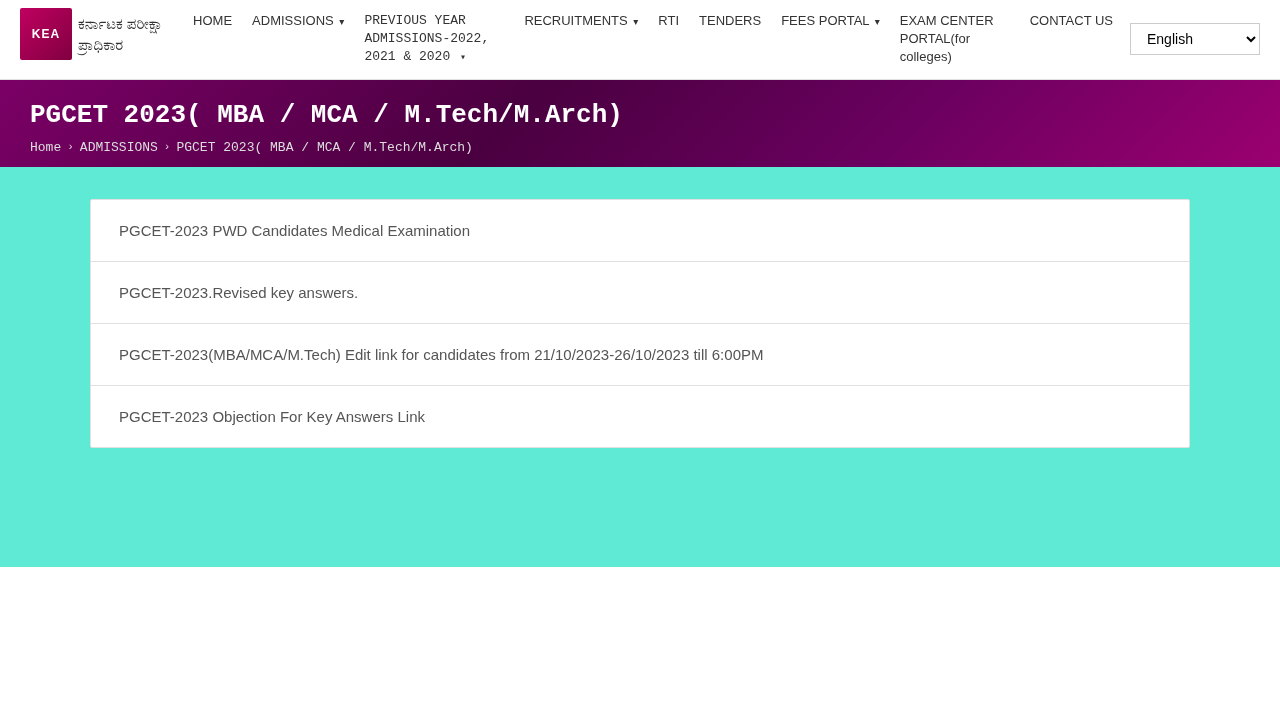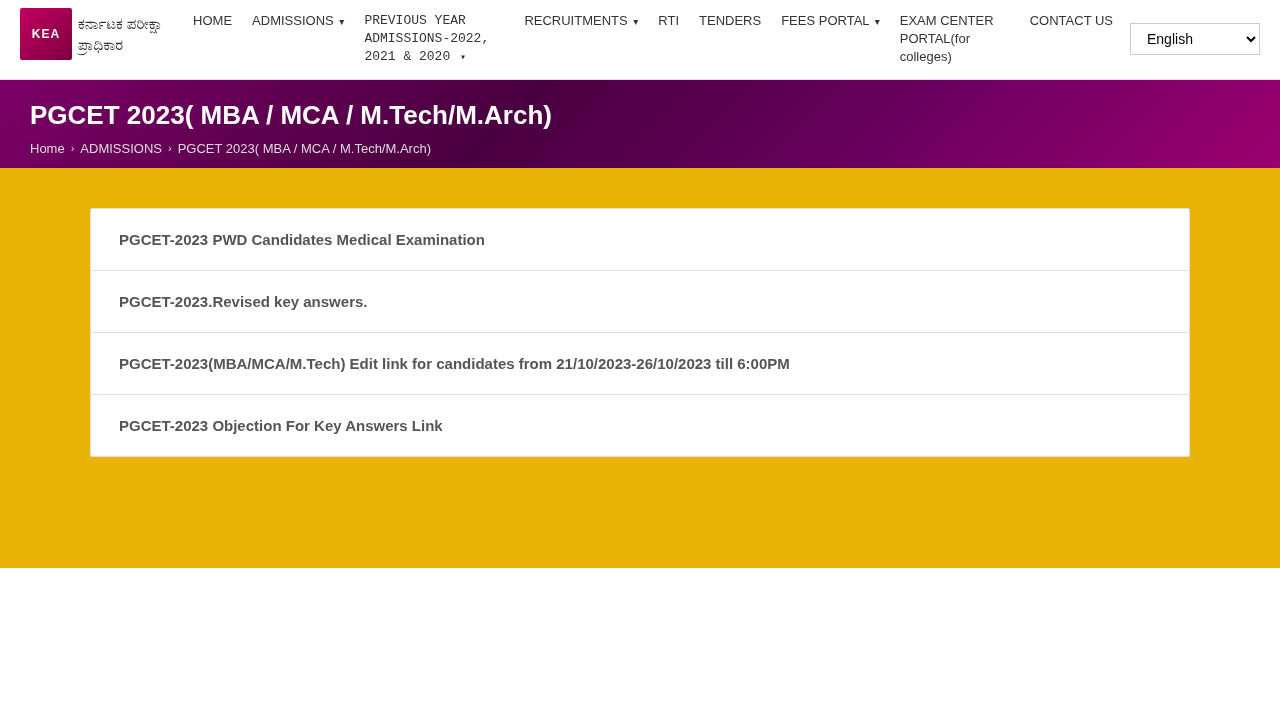--- a/index.html
+++ b/index.html
@@ -87,20 +87,21 @@
       background: #fff;
       cursor: pointer;
       min-width: 130px;
     }
 
     
     .hero-banner {
       background: linear-gradient(135deg, #7b0066 0%, #4a0040 40%, #6b0060 70%, #9b0070 100%);
       padding: 20px 30px 12px 30px;
       color: #fff;
+      font-family: Liberation Mono, monospace;
     }
 
     .hero-title {
       font-size: 26px;
       font-weight: bold;
       color: #fff;
       margin-bottom: 10px;
     }
 
     .breadcrumb {
@@ -116,24 +117,23 @@
       text-decoration: none;
     }
 
     .breadcrumb .chevron {
       color: #ddd;
       font-size: 11px;
     }
 
     
     .main-content {
-      padding: 40px 50px;
-      background: #eab308;
+      padding: 32px 50px;
+      background: #5eead4;
       min-height: 400px;
-      font-weight: bold;
     }
 
     .content-box {
       background: #fff;
       border: 1px solid #e0e0e0;
       border-radius: 2px;
       max-width: 1100px;
       margin: 0 auto;
     }
 

